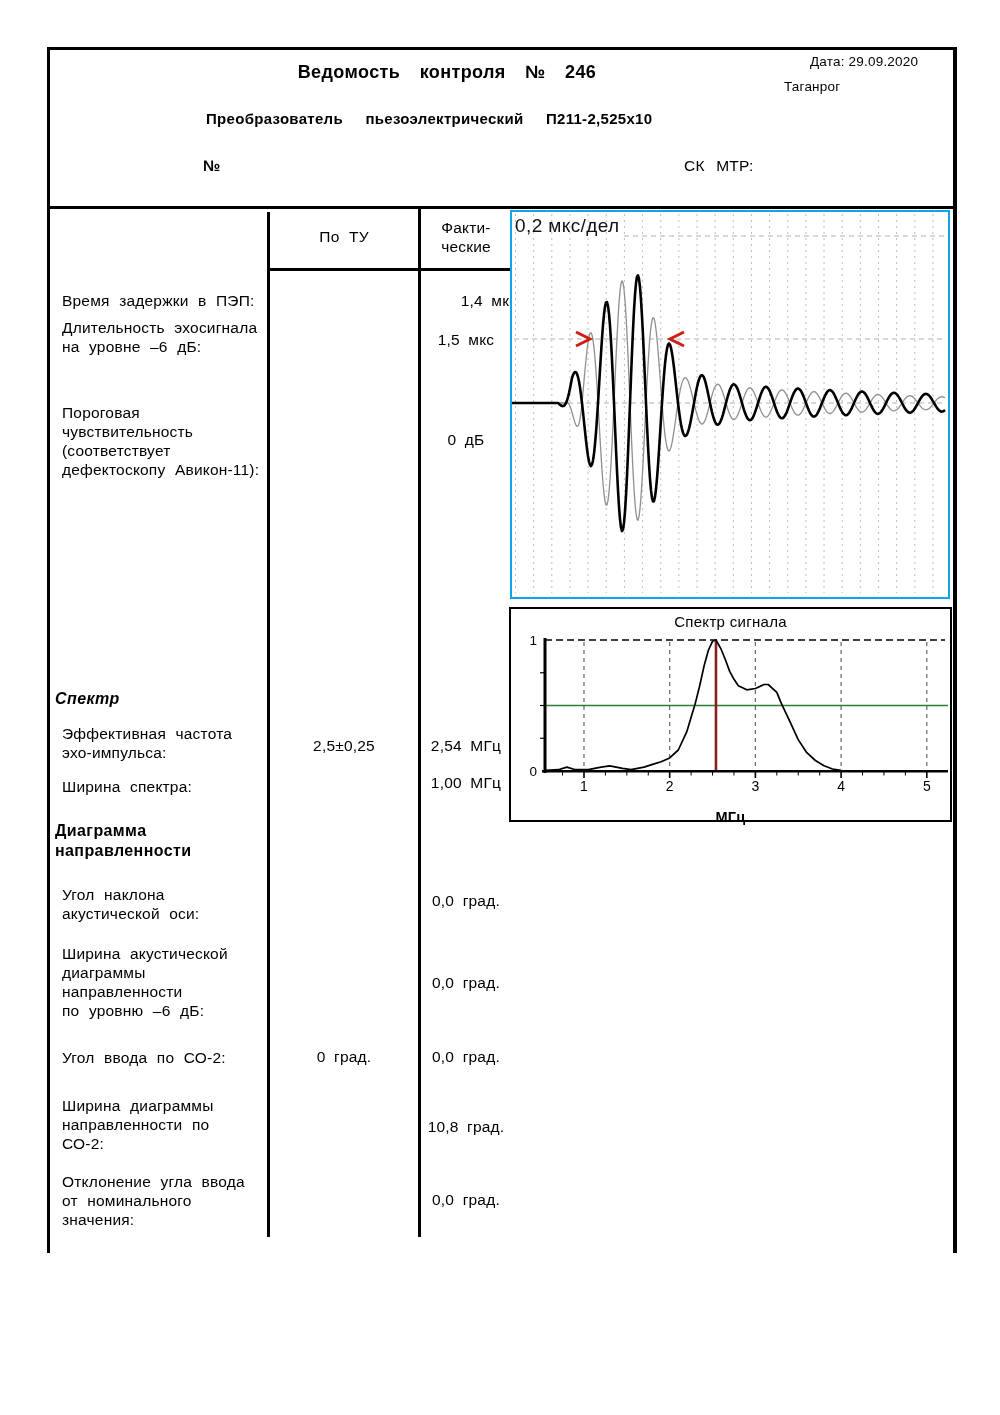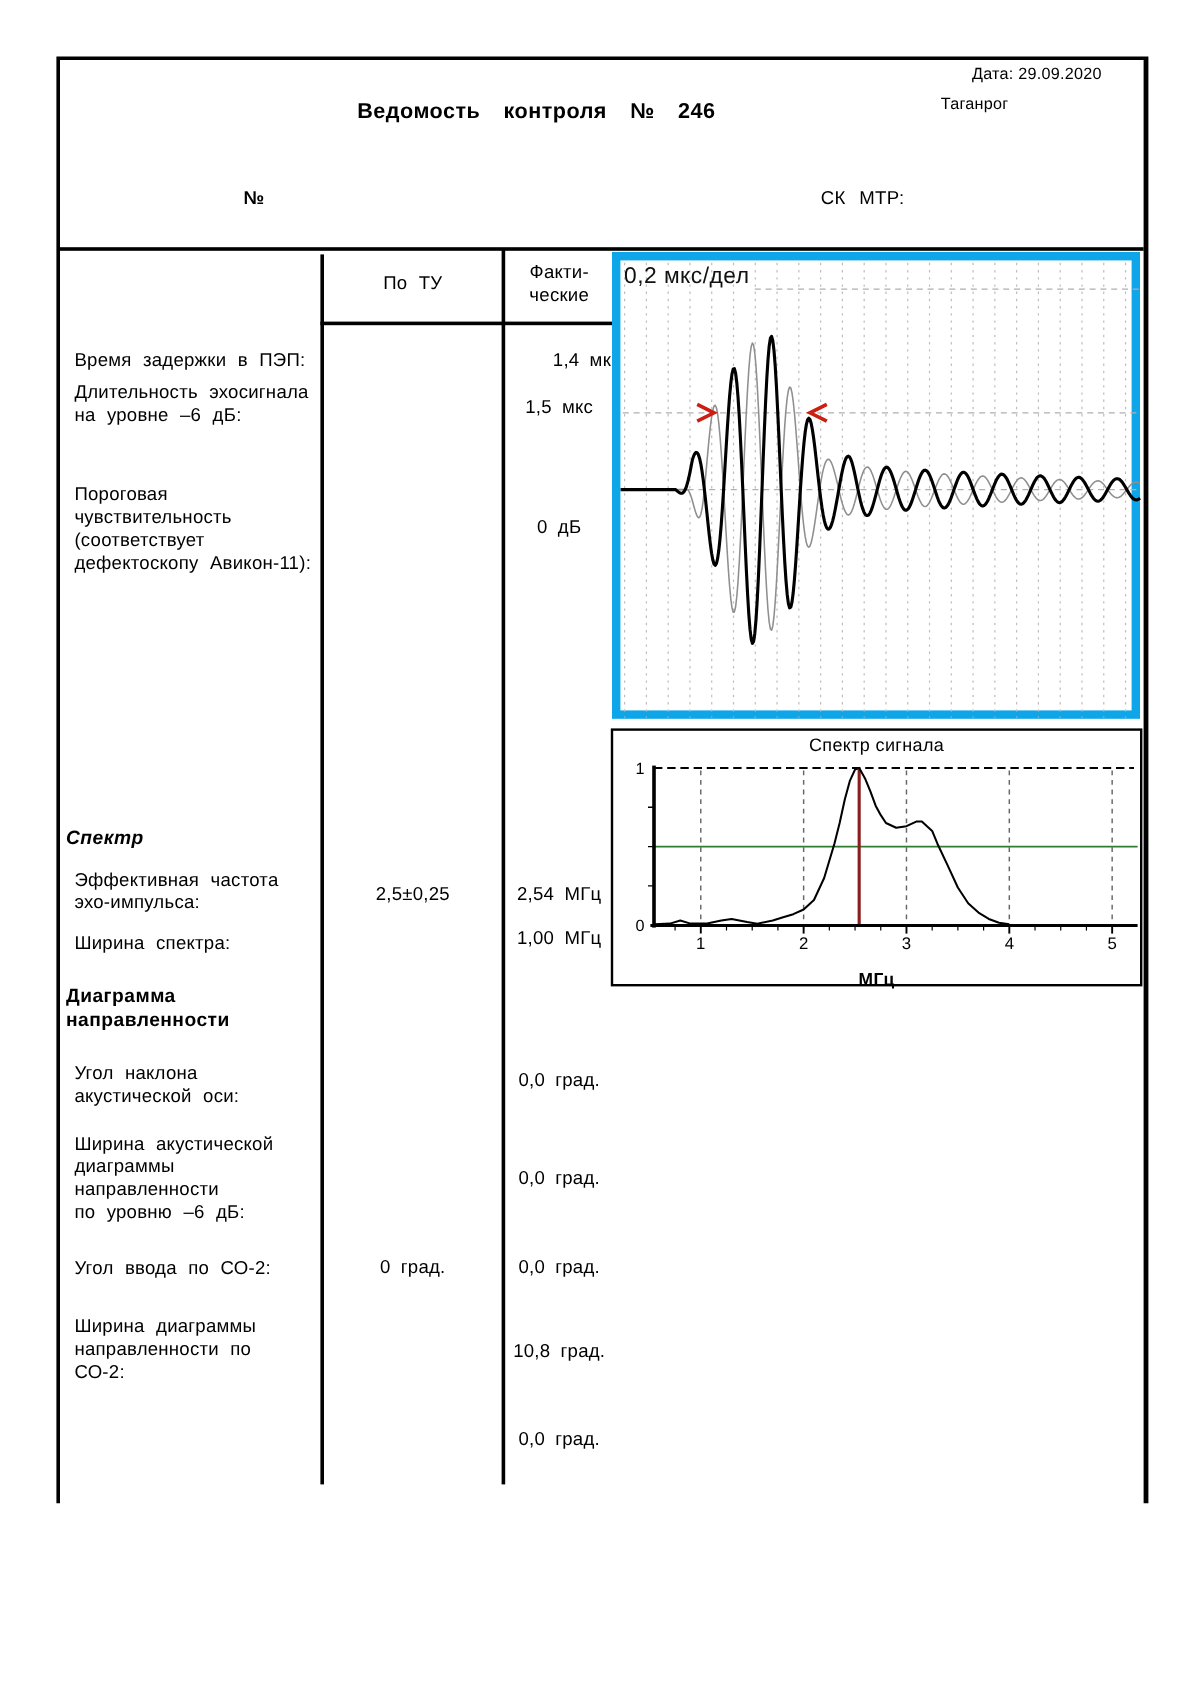--- a/index.html
+++ b/index.html
@@ -3,21 +3,21 @@
 <meta charset="utf-8">
 <style>
   html,body{margin:0;padding:0;background:#fff;}
   body{font-family:"Liberation Sans",sans-serif;color:#000;}
   .page{position:relative;width:1000px;height:1253px;background:#fff;overflow:hidden;}
   .border-box{position:absolute;left:47px;top:47px;width:910px;height:1311px;
     border:3px solid #000;border-right-width:4px;border-bottom-width:6px;box-sizing:border-box;background:#fff;}
   .hline,.vline{position:absolute;background:#000;}
   .txt{position:absolute;white-space:pre-line;}
   .b{font-weight:bold;}
-  .c{text-align:center;margin-top:20px;}
+  .c{text-align:center;}
   .lbl{font-size:15.5px;line-height:19px;letter-spacing:.2px;word-spacing:5px;}
   .val{font-size:15.5px;letter-spacing:.2px;word-spacing:4px;}
   .sec{font-size:16px;line-height:20px;letter-spacing:.4px;}
   .c2{left:270px;width:148px;text-align:center;}
   .c3{left:421px;width:90px;text-align:center;}
   .hdr-title{font-size:18px;word-spacing:14px;letter-spacing:.4px;}
   .hdr-sub{font-size:15px;word-spacing:18px;letter-spacing:.3px;}
   .hdr-small{font-size:13.5px;letter-spacing:.2px;}
   .plotbox{position:absolute;box-sizing:border-box;background:#fff;}
   .wf-label{position:absolute;left:3px;top:3px;font-size:19px;letter-spacing:.4px;color:#111;}
@@ -27,20 +27,21 @@
 </style>
 </head>
 <body>
 
 <div class="page">
   <div class="border-box"></div>
 
   <div class="txt hdr-small" style="left:810px;top:54px;">Дата: 29.09.2020</div>
   <div class="txt hdr-title b c" style="left:247px;top:62px;width:400px;">Ведомость контроля № 246</div>
   <div class="txt hdr-small" style="left:784px;top:79px;">Таганрог</div>
+  <div class="txt hdr-sub b" style="left:206px;top:110px;">Преобразователь пьезоэлектрический П211-2,525x10</div>
   <div class="txt val b" style="left:203px;top:157px;">№</div>
   <div class="txt val" style="left:684px;top:157px;word-spacing:7px;">СК МТР:</div>
 
   <div class="hline" style="left:50px;top:206px;width:903px;height:3px;"></div>
   <div class="vline" style="left:267px;top:212px;width:3px;height:1025px;"></div>
   <div class="vline" style="left:418px;top:208px;width:3px;height:1029px;"></div>
   <div class="hline" style="left:267px;top:268px;width:246px;height:3px;"></div>
 
   <div class="txt lbl c2" style="top:227px;">По ТУ</div>
   <div class="txt lbl c3" style="top:218px;">Факти-
@@ -84,23 +85,26 @@
 
   <div class="txt lbl" style="left:62px;top:1048px;">Угол ввода по СО-2:</div>
   <div class="txt val c2" style="top:1048px;">0 град.</div>
   <div class="txt val c3" style="top:1048px;">0,0 град.</div>
 
   <div class="txt lbl" style="left:62px;top:1096px;">Ширина диаграммы
 направленности по
 СО-2:</div>
   <div class="txt val c3" style="top:1118px;">10,8 град.</div>
 
+  <div class="txt lbl" style="left:62px;top:1172px;">Отклонение угла ввода
+от номинального
+значения:</div>
   <div class="txt val c3" style="top:1191px;">0,0 град.</div>
 
-  <div class="plotbox" style="left:510px;top:210px;width:440px;height:389px;border:7px solid #0ea5e9;">
+  <div class="plotbox" style="left:510px;top:210px;width:440px;height:389px;border:2px solid #0ea5e9;">
     <svg id="wf-svg" width="434" height="383" viewBox="0 0 434 383">
         <line x1="3.5" y1="2" x2="3.5" y2="381" stroke="#bdbdbd" stroke-width="1" stroke-dasharray="2 4"></line>
         <line x1="21.65" y1="2" x2="21.65" y2="381" stroke="#bdbdbd" stroke-width="1" stroke-dasharray="2 4"></line>
         <line x1="39.8" y1="2" x2="39.8" y2="381" stroke="#bdbdbd" stroke-width="1" stroke-dasharray="2 4"></line>
         <line x1="57.949999999999996" y1="2" x2="57.949999999999996" y2="381" stroke="#bdbdbd" stroke-width="1" stroke-dasharray="2 4"></line>
         <line x1="76.1" y1="2" x2="76.1" y2="381" stroke="#bdbdbd" stroke-width="1" stroke-dasharray="2 4"></line>
         <line x1="94.25" y1="2" x2="94.25" y2="381" stroke="#bdbdbd" stroke-width="1" stroke-dasharray="2 4"></line>
         <line x1="112.39999999999999" y1="2" x2="112.39999999999999" y2="381" stroke="#bdbdbd" stroke-width="1" stroke-dasharray="2 4"></line>
         <line x1="130.54999999999998" y1="2" x2="130.54999999999998" y2="381" stroke="#bdbdbd" stroke-width="1" stroke-dasharray="2 4"></line>
         <line x1="148.7" y1="2" x2="148.7" y2="381" stroke="#bdbdbd" stroke-width="1" stroke-dasharray="2 4"></line>

